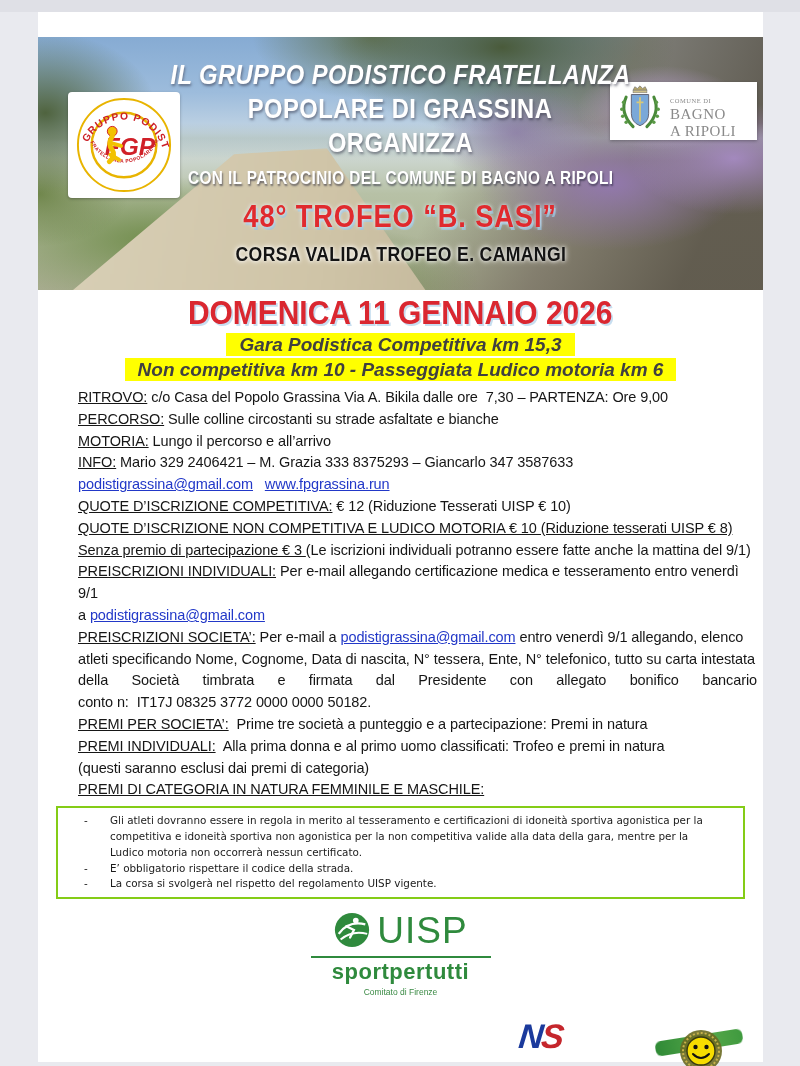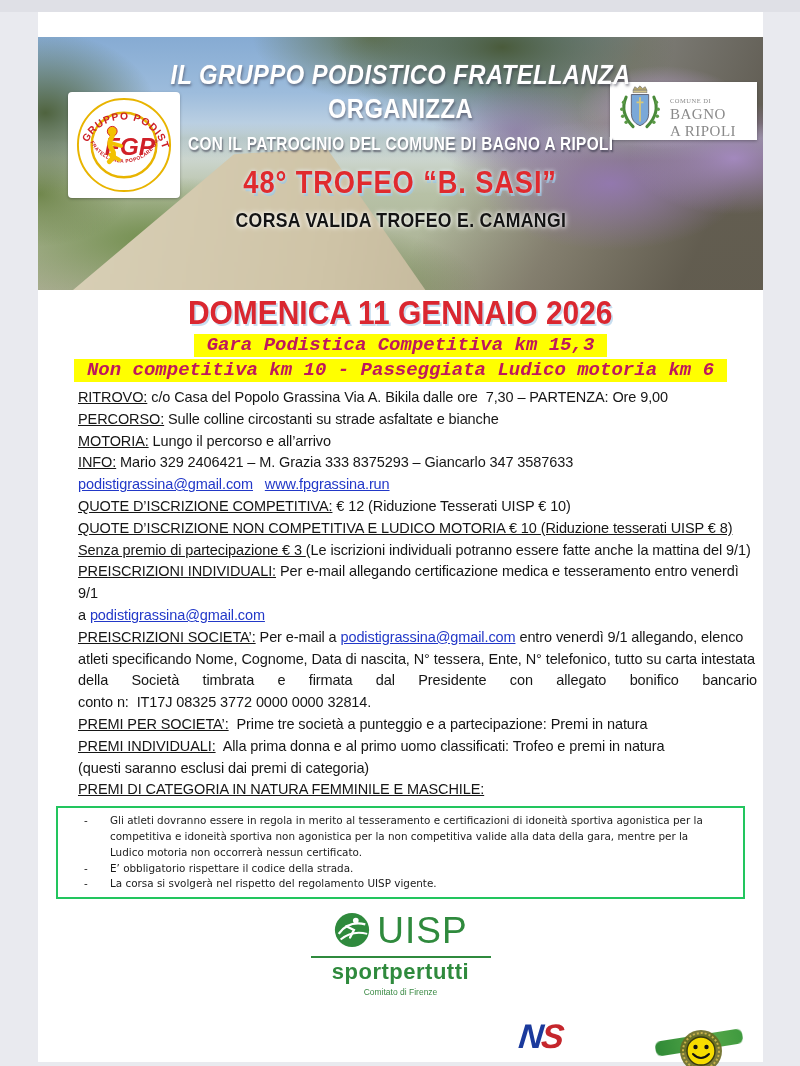--- a/index.html
+++ b/index.html
@@ -68,38 +68,38 @@
   .comune-big{font-size:15px;font-family:"Liberation Serif",serif;letter-spacing:.5px;margin-top:2px;}
 
   
   .dateline{text-align:center;margin-top:3px;}
   .dateline .cond{
     color:#da2730;font-weight:800;font-size:34px;
     text-shadow:2px 2px 0 #c7def0, 0 0 2px rgba(255,255,255,.4);
   }
   .hl-line{text-align:center;margin-top:1px;line-height:23px;}
   .hl{
-    background:#ffff00;color:#be185d;font-style:italic;font-weight:700;font-size:19px;
-    padding:0 13px;display:inline-block;font-family:Liberation Mono, monospace;
+    background:#ffff00;color:#404040;font-style:italic;font-weight:700;font-size:19px;
+    padding:0 13px;display:inline-block;
   }
 
   
   .details{
     padding:5px 6px 0 40px;font-size:14.5px;line-height:21.8px;
     color:#161616;letter-spacing:-.1px;
   }
   .dline{white-space:pre-wrap;}
   .lbl{text-decoration:underline;}
   .ulined{text-decoration:underline;}
   .link{color:#2238c8;text-decoration:underline;}
   .justline{text-align:justify;text-align-last:justify;}
 
   
   .rulesbox{
-    margin:5px 18px 0 18px;border:2px solid #22c55e;padding:5px 8px 5px 0;
+    margin:5px 18px 0 18px;border:2px solid #84cc16;padding:5px 8px 5px 0;
     font-family:"DejaVu Sans",sans-serif;font-size:10.4px;line-height:15.8px;color:#1a1a1a;
   }
   .rulesbox ul{list-style:none;margin:0;padding:0;}
   .rulesbox li{position:relative;padding-left:52px;padding-right:14px;}
   .rulesbox li::before{content:"-";position:absolute;left:26px;top:0;}
 
   
   .uisp{margin-top:12px;text-align:center;color:#2f8a3d;}
   .uisp-row{display:inline-flex;align-items:center;gap:6px;}
   .uisp-name{font-size:37px;font-weight:400;letter-spacing:1px;line-height:1;}
@@ -172,20 +172,23 @@
         <div class="comune-big">BAGNO</div>
         <div class="comune-big">A RIPOLI</div>
       </div>
     </div>
 
     <div class="titlewrap">
       <div class="t-org first" style="margin-top:22px;font-style:italic;">
         <span class="cond">IL GRUPPO PODISTICO FRATELLANZA</span>
       </div>
       <div class="t-org">
+        <span class="cond">POPOLARE DI GRASSINA</span>
+      </div>
+      <div class="t-org">
         <span class="cond">ORGANIZZA</span>
       </div>
       <div class="t-patron">
         <span class="cond">CON IL PATROCINIO DEL COMUNE DI BAGNO A RIPOLI</span>
       </div>
       <div class="t-trophy">
         <span class="cond">48° TROFEO “B. SASI”</span>
       </div>
       <div class="t-sub">
         <span class="cond">CORSA VALIDA TROFEO E. CAMANGI</span>
@@ -210,21 +213,21 @@
     <div class="dline"><span class="lbl">INFO:</span><span> Mario 329 2406421 – M. Grazia 333 8375293 – Giancarlo 347 3587633</span></div>
     <div class="dline"><span class="link">podistigrassina@gmail.com</span><span>   </span><span class="link">www.fpgrassina.run</span></div>
     <div class="dline"><span class="lbl">QUOTE D’ISCRIZIONE COMPETITIVA:</span><span> € 12 (Riduzione Tesserati UISP € 10)</span></div>
     <div class="dline"><span class="ulined">QUOTE D’ISCRIZIONE NON COMPETITIVA E LUDICO MOTORIA € 10 (Riduzione tesserati UISP € 8)</span></div>
     <div class="dline"><span class="ulined">Senza premio di partecipazione € 3 </span><span>(Le iscrizioni individuali potranno essere fatte anche la mattina del 9/1)</span></div>
     <div class="dline"><span class="lbl">PREISCRIZIONI INDIVIDUALI:</span><span> Per e-mail allegando certificazione medica e tesseramento entro venerdì 9/1</span></div>
     <div class="dline"><span>a </span><span class="link">podistigrassina@gmail.com</span></div>
     <div class="dline"><span class="lbl">PREISCRIZIONI SOCIETA’:</span><span> Per e-mail a </span><span class="link">podistigrassina@gmail.com</span><span> entro venerdì 9/1 allegando, elenco</span></div>
     <div class="dline">atleti specificando Nome, Cognome, Data di nascita, N° tessera, Ente, N° telefonico, tutto su carta intestata</div>
     <div class="justline">della Società timbrata e firmata dal Presidente con allegato bonifico bancario</div>
-    <div class="dline">conto n:  IT17J 08325 3772 0000 0000 32814.</div>
+    <div class="dline">conto n:  IT17J 08325 3772 0000 0000 50182.</div>
     <div class="dline"><span class="lbl">PREMI PER SOCIETA’:</span><span>  Prime tre società a punteggio e a partecipazione: Premi in natura</span></div>
     <div class="dline"><span class="lbl">PREMI INDIVIDUALI:</span><span>  Alla prima donna e al primo uomo classificati: Trofeo e premi in natura</span></div>
     <div class="dline">(questi saranno esclusi dai premi di categoria)</div>
     <div class="dline"><span class="lbl">PREMI DI CATEGORIA IN NATURA FEMMINILE E MASCHILE:</span></div>
   </div>
 
   <div class="rulesbox">
     <ul>
       <li>Gli atleti dovranno essere in regola in merito al tesseramento e certificazioni di idoneità sportiva agonistica per la competitiva e idoneità sportiva non agonistica per la non competitiva valide alla data della gara, mentre per la Ludico motoria non occorrerà nessun certificato.</li>
       <li>E’ obbligatorio rispettare il codice della strada.</li>

